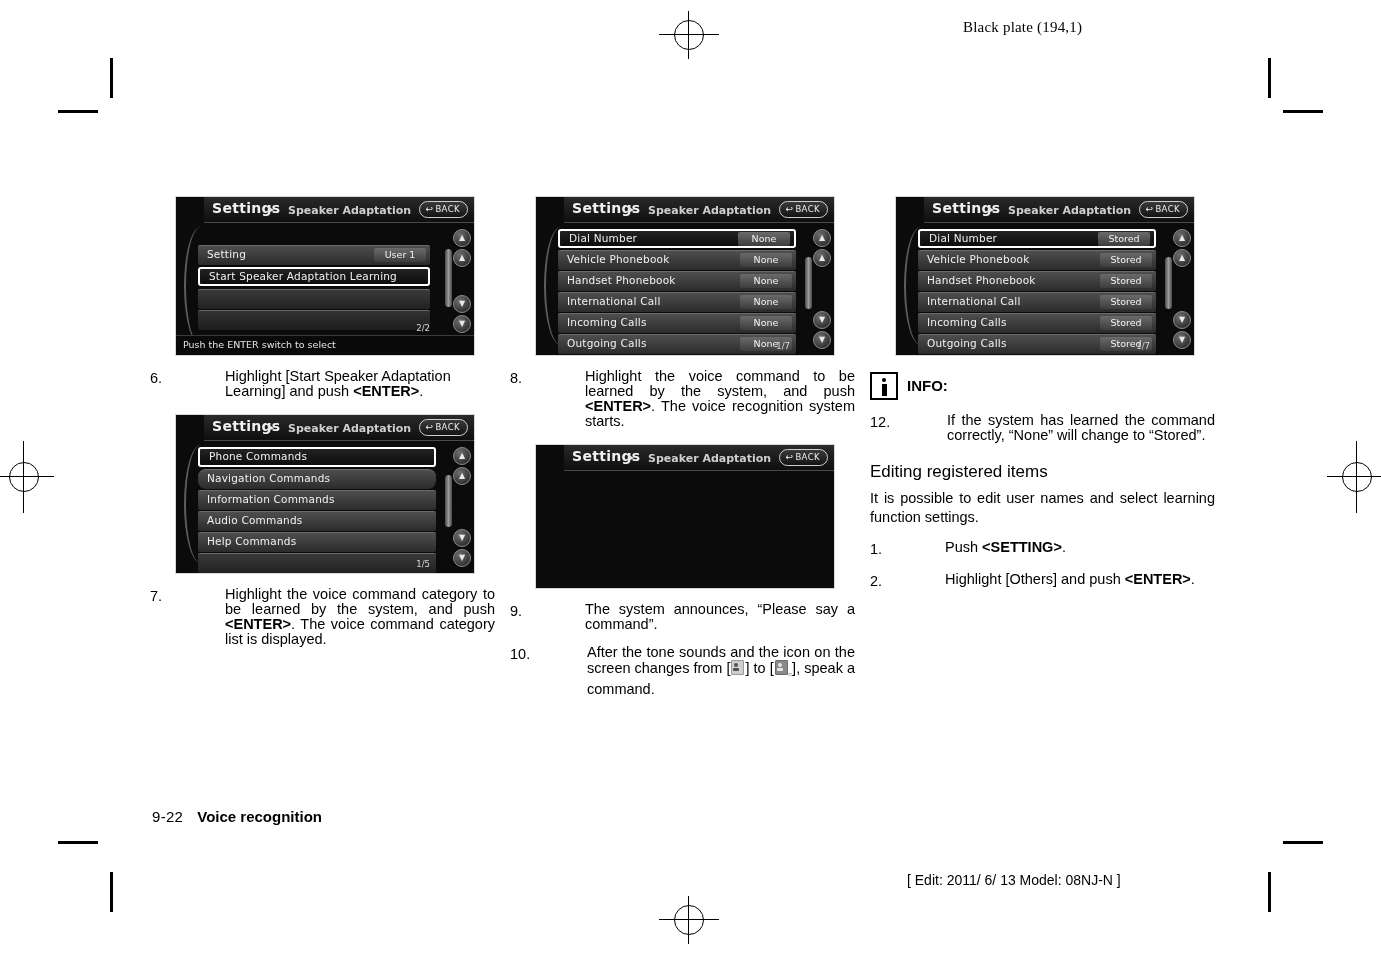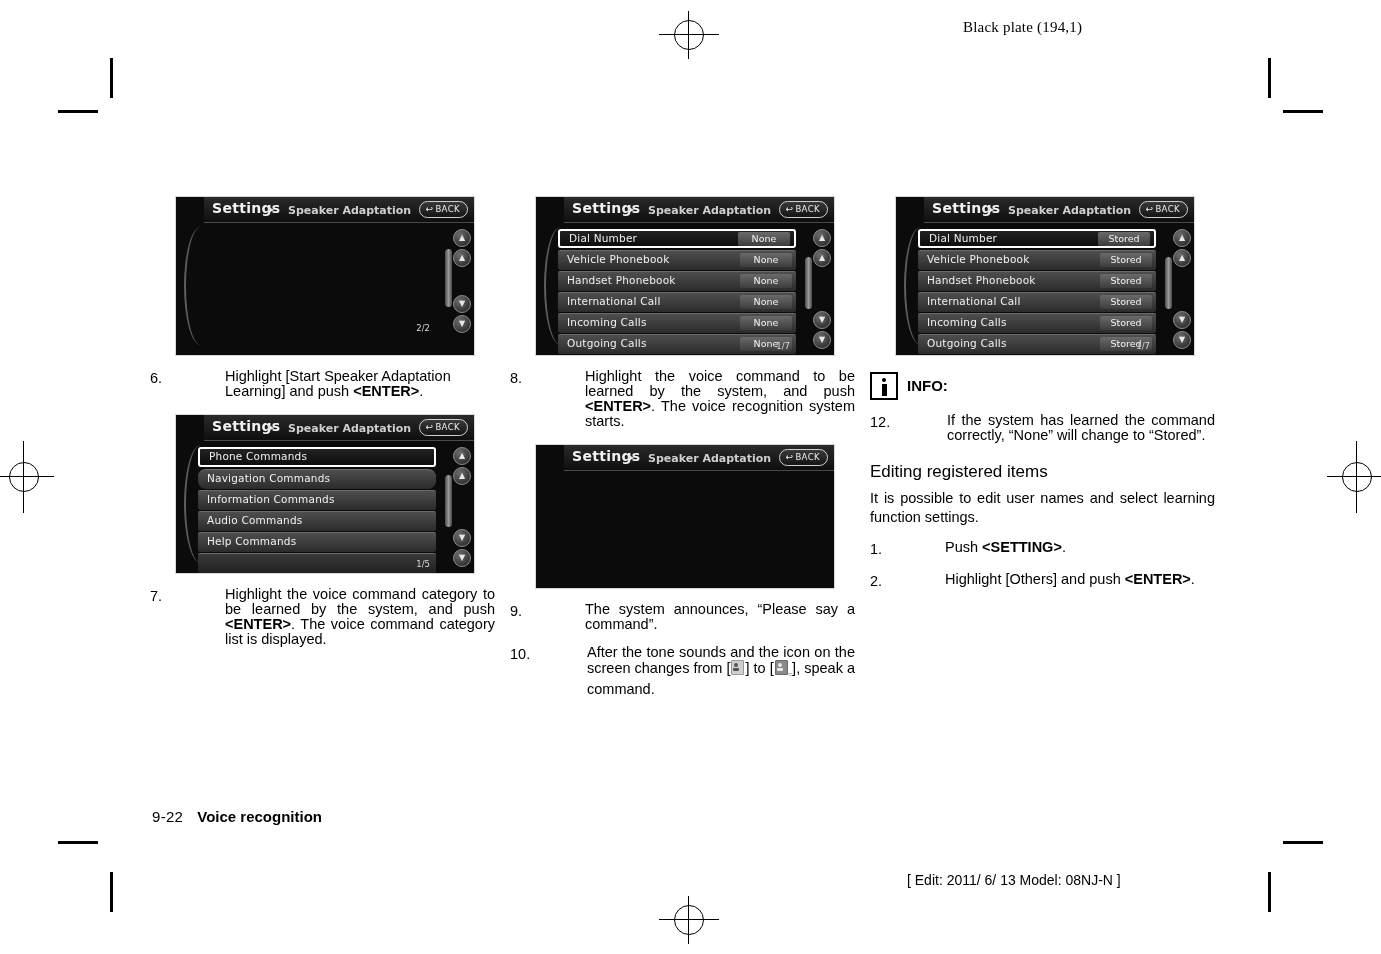--- a/index.html
+++ b/index.html
@@ -227,26 +227,40 @@
         <div class="shot-title">Settings</div>
         <div class="shot-arrow">▶</div>
         <div class="shot-sub">Speaker Adaptation</div>
         <div class="back-btn">
             <span class="bk">↩</span>
             <span>BACK</span>
           </div>
       </div>
       <div class="shot-body">
         <div class="arc-l"></div>
+        <div class="rows" style="top:22px;">
+          <div class="row" style="height:19px;">
+            <span class="lbl">Setting</span>
+            <span class="val">User 1</span>
+          </div>
+          <div class="row sel" style="margin-top:2px;">
+            <span class="lbl">Start Speaker Adaptation Learning</span>
+          </div>
+          <div class="row" style="margin-top:3px;background:linear-gradient(#3a3a3a,#222);"></div>
+          <div class="row" style="background:linear-gradient(#323232,#1d1d1d);"></div>
+        </div>
         <div class="rail" style="top:26px;height:58px;"></div>
         <div class="rbtn" style="top:6px;">▲</div>
         <div class="rbtn" style="top:26px;">▲</div>
         <div class="rbtn" style="top:72px;">▼</div>
         <div class="rbtn" style="top:92px;">▼</div>
         <div class="pager" style="bottom:22px;">2/2</div>
+        <div class="footbar">
+          <span>Push the ENTER switch to select</span>
+        </div>
       </div>
     </div>
 
     <div class="step">
       <div class="num">6.</div>
       <div class="txt nojust"><span>Highlight [Start Speaker Adaptation Learn­ing] and push </span><b>&lt;ENTER&gt;</b><span>.</span></div>
     </div>
 
     <div class="shot h160" style="margin-left:25px;margin-top:15px;">
       <div class="shot-head">

